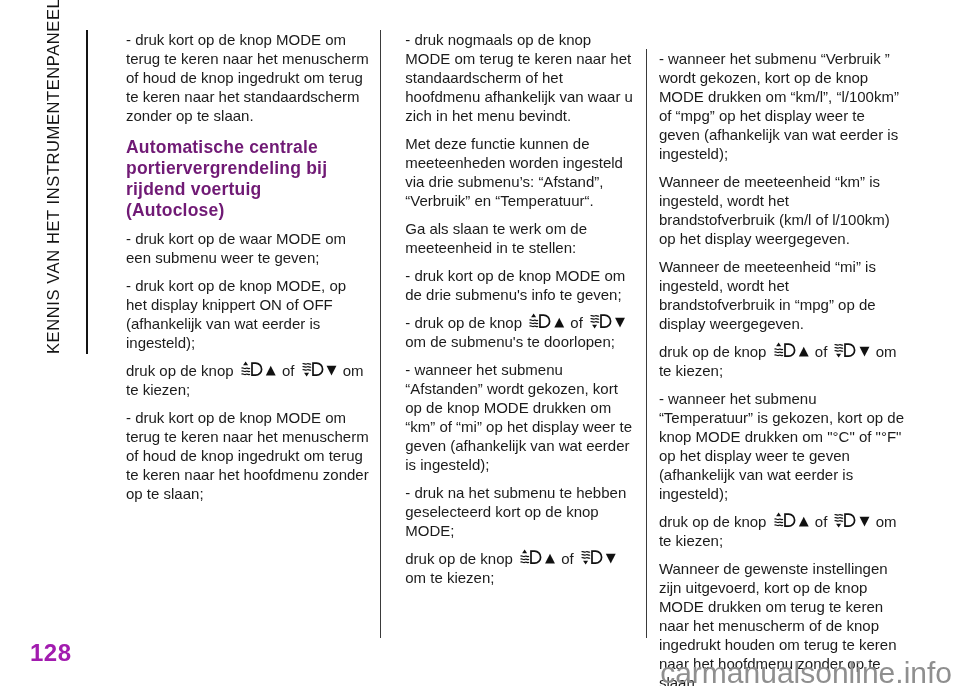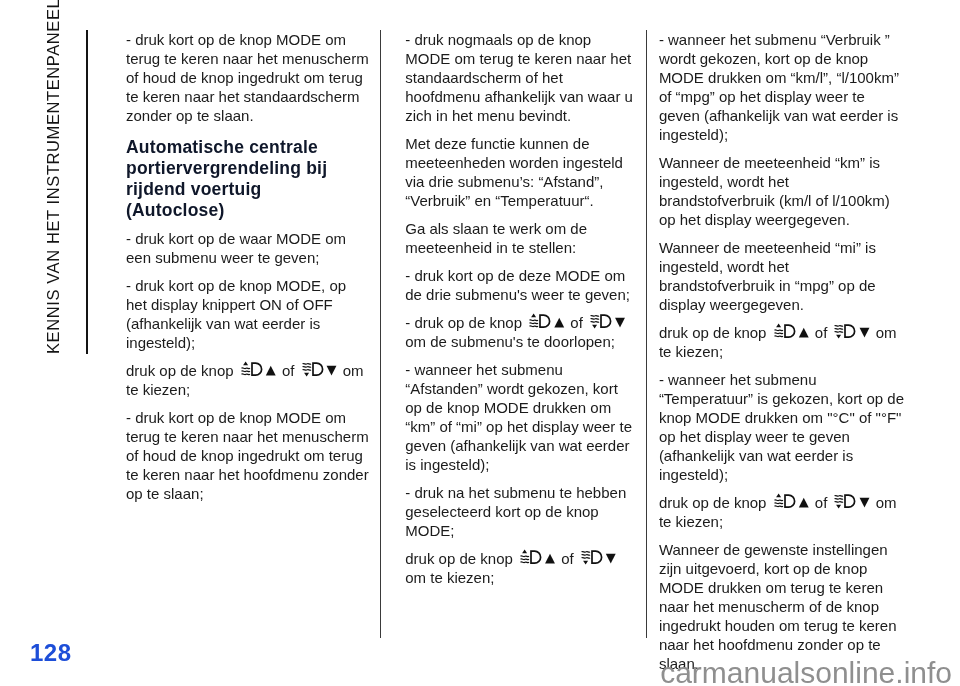--- a/index.html
+++ b/index.html
@@ -26,21 +26,21 @@
     background: #141414;
   }
 
   
   .page-number {
     position: absolute;
     left: 30px; top: 639px;
     font-size: 24px;
     font-weight: bold;
     letter-spacing: 0.5px;
-    color: #1d4ed8;
+    color: #a21caf;
   }
 
   
   .watermark {
     position: absolute;
     right: 8px; bottom: -4px;
     font-size: 30px;
     color: #8f8f8f;
   }
 
@@ -48,29 +48,29 @@
   .columns {
     position: absolute;
     left: 106px; top: 30px;
     width: 801px; height: 608px;
     display: flex;
     align-items: stretch;
   }
   .col { font-size: 15px; line-height: 19px; }
   .col-1 { width: 261px; padding-right: 10px; margin-left: 20px; }
   .col-2 { width: 272px; padding-left: 24px; padding-right: 10px; border-left: 1px solid #3a3a3a; }
-  .col-3 { width: 268px; padding-left: 12px; border-left: 1px solid #3a3a3a; }
+  .col-3 { width: 268px; padding-left: 12px; border-left: 1px solid #3a3a3a; margin-top: 19px; }
 
   .col p { margin: 0 0 9px 0; }
   .col h3 {
     font-size: 17.5px;
     line-height: 21px;
     font-weight: bold;
     letter-spacing: 0.2px;
-    color: #0f172a;
+    color: #701a75;
     margin: 12px 0 8px 0;
     white-space: pre-line;
   }
 
   
   .btn-icon {
     display: inline-flex;
     align-items: center;
     vertical-align: -2px;
     margin: 0 2px;
@@ -117,21 +117,21 @@
             <polygon points="3.1,11.7 8.1,11.7 5.6,15.4" fill="#111"></polygon>
           </svg>
           <span class="tri">▼</span>
         </span> om te kiezen;</p>
       <p>- druk kort op de knop MODE om terug te keren naar het menuscherm of houd de knop ingedrukt om terug te keren naar het hoofdmenu zonder op te slaan;</p>
     </div>
   <div class="col col-2">
       <p>- druk nogmaals op de knop MODE om terug te keren naar het standaardscherm of het hoofdmenu afhankelijk van waar u zich in het menu bevindt.</p>
       <p>Met deze functie kunnen de meeteenheden worden ingesteld via drie submenu’s: “Afstand”, “Verbruik” en “Temperatuur“.</p>
       <p>Ga als slaan te werk om de meeteenheid in te stellen:</p>
-      <p>- druk kort op de deze MODE om de drie submenu's weer te geven;</p>
+      <p>- druk kort op de knop MODE om de drie submenu's info te geven;</p>
       <p>- druk op de knop <span class="btn-icon">
           <svg width="23" height="17" viewBox="0 0 23 17" aria-hidden="true">
             <path d="M12 2.2 H15.6 A5.8 5.8 0 0 1 15.6 14.2 H12 Z" fill="none" stroke="#111" stroke-width="1.7"></path>
             <path d="M1.5 7.3 c1.5 -1.3 3 1.3 4.5 0 c1.3 -1.1 2.7 1.1 4 0" fill="none" stroke="#111" stroke-width="1.25"></path>
             <path d="M1.5 10.3 c1.5 -1.3 3 1.3 4.5 0 c1.3 -1.1 2.7 1.1 4 0" fill="none" stroke="#111" stroke-width="1.25"></path>
             <path d="M1.5 13.3 c1.5 -1.3 3 1.3 4.5 0 c1.3 -1.1 2.7 1.1 4 0" fill="none" stroke="#111" stroke-width="1.25"></path>
             <polygon points="3.1,4.3 8.1,4.3 5.6,0.6" fill="#111"></polygon>
           </svg>
           <span class="tri">▲</span>
         </span> of <span class="btn-icon">

